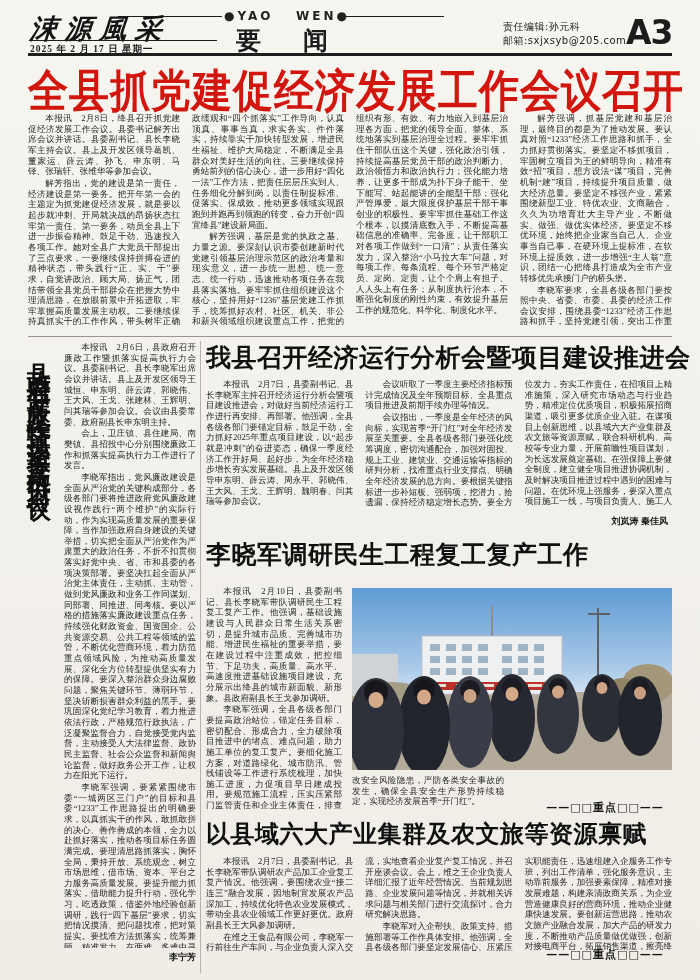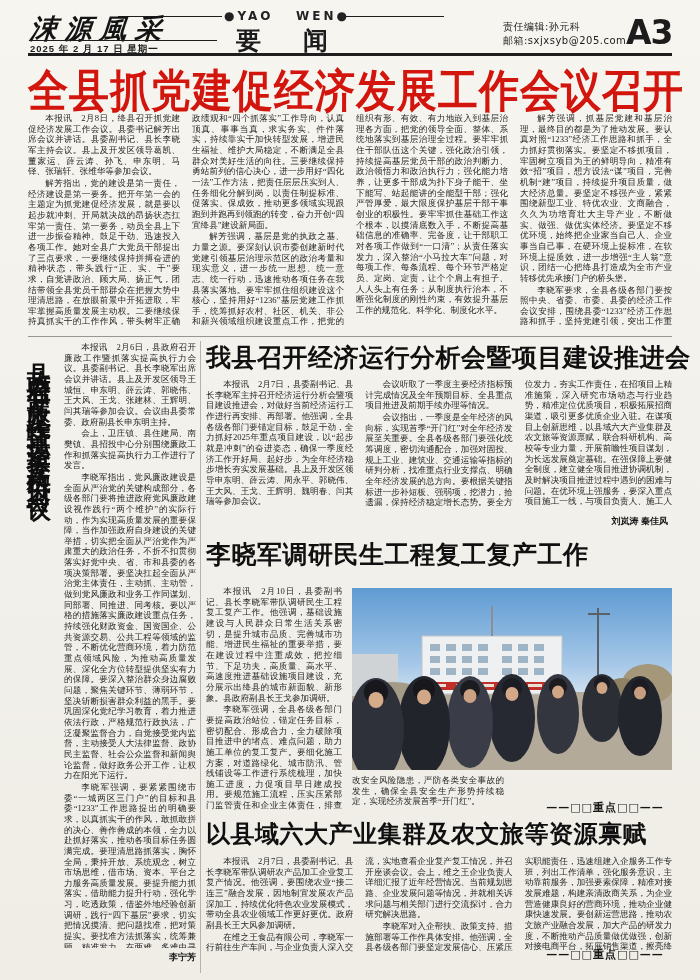--- a/index.html
+++ b/index.html
@@ -3,21 +3,21 @@
 <meta charset="utf-8">
 <style>
   *{margin:0;padding:0;box-sizing:border-box}
   html,body{width:700px;height:980px}
   body{background:#dcdad5;font-family:"Liberation Serif","DejaVu Serif",serif;color:#1c1c1c;position:relative;overflow:hidden}
   .page{position:absolute;left:0;top:0;width:700px;height:980px;background:linear-gradient(180deg,#f7f5f0 0%,#f2f0ea 55%,#efede6 100%)}
   .abs{position:absolute}
   .rule{background:#1e1e1e}
   .rule-light{background:#9a968e}
   .masthead{font-style:italic;font-weight:bold;font-size:27px;letter-spacing:8px;color:#141414;transform:skewX(-4deg)}
-  .date{font-family:Liberation Sans, sans-serif;font-weight:bold;font-size:9.5px;letter-spacing:1px}
+  .date{font-family:Liberation Serif, serif;font-weight:bold;font-size:9.5px;letter-spacing:1px}
   .sec-pinyin{font-family:"DejaVu Sans","Liberation Sans",sans-serif;font-weight:bold;font-size:12px;letter-spacing:3px;color:#222}
   .sec-cn{font-weight:900;font-size:25px;font-family:"DejaVu Sans","Liberation Sans",sans-serif}
   .editor{font-family:"DejaVu Sans","Liberation Sans",sans-serif;font-weight:normal;font-size:10px;letter-spacing:.5px}
   .pageno{font-family:"DejaVu Sans","Liberation Sans",sans-serif;font-weight:900;font-size:33px;letter-spacing:-1px}
   .red-title{font-family:"DejaVu Sans","Liberation Sans",sans-serif;font-weight:900;font-size:40px;color:#d2160e;text-align:center;letter-spacing:1px;white-space:nowrap;transform:scaleY(1.12);transform-origin:top}
   .h-sans{font-family:"DejaVu Sans","Liberation Sans",sans-serif;font-weight:900;color:#101010;white-space:nowrap}
   .body-text{font-size:8.6px;line-height:1.24;text-align:justify;color:#262626;overflow:hidden}
   .body-text p{text-indent:2em;margin:0 0 1px 0}
   .body-text p:first-child{font-weight:normal}
   .cols{column-fill:auto;column-gap:12px}

